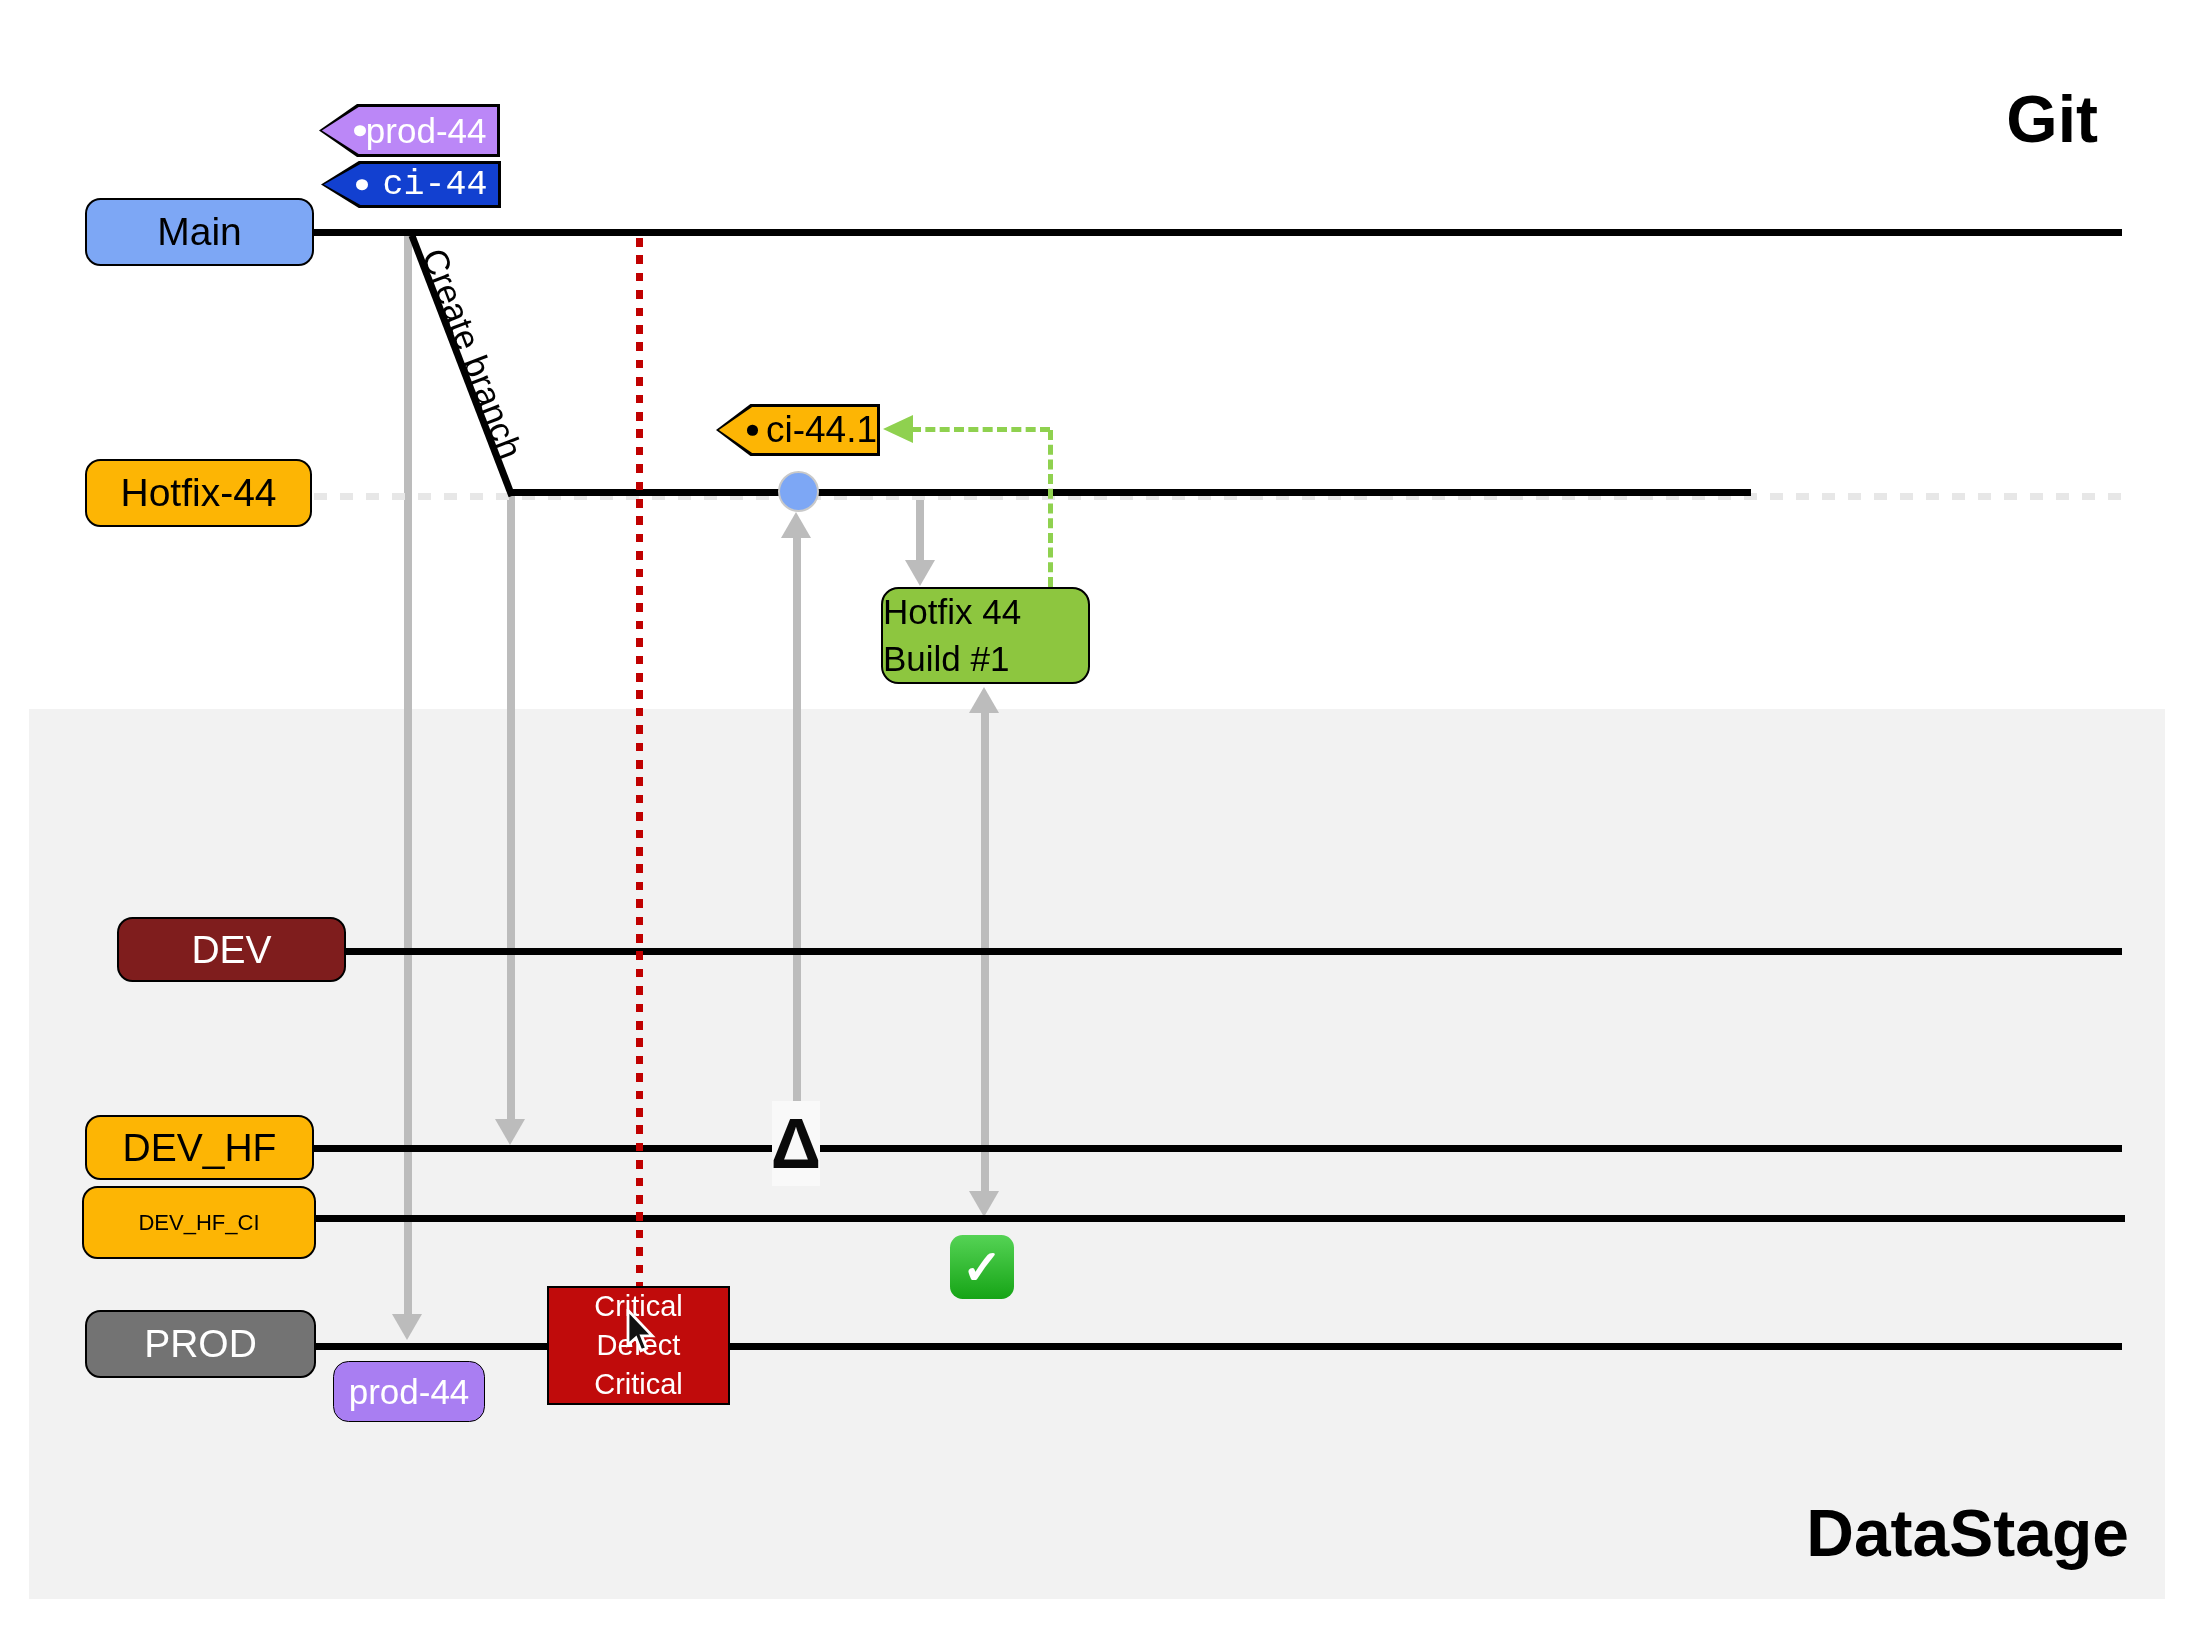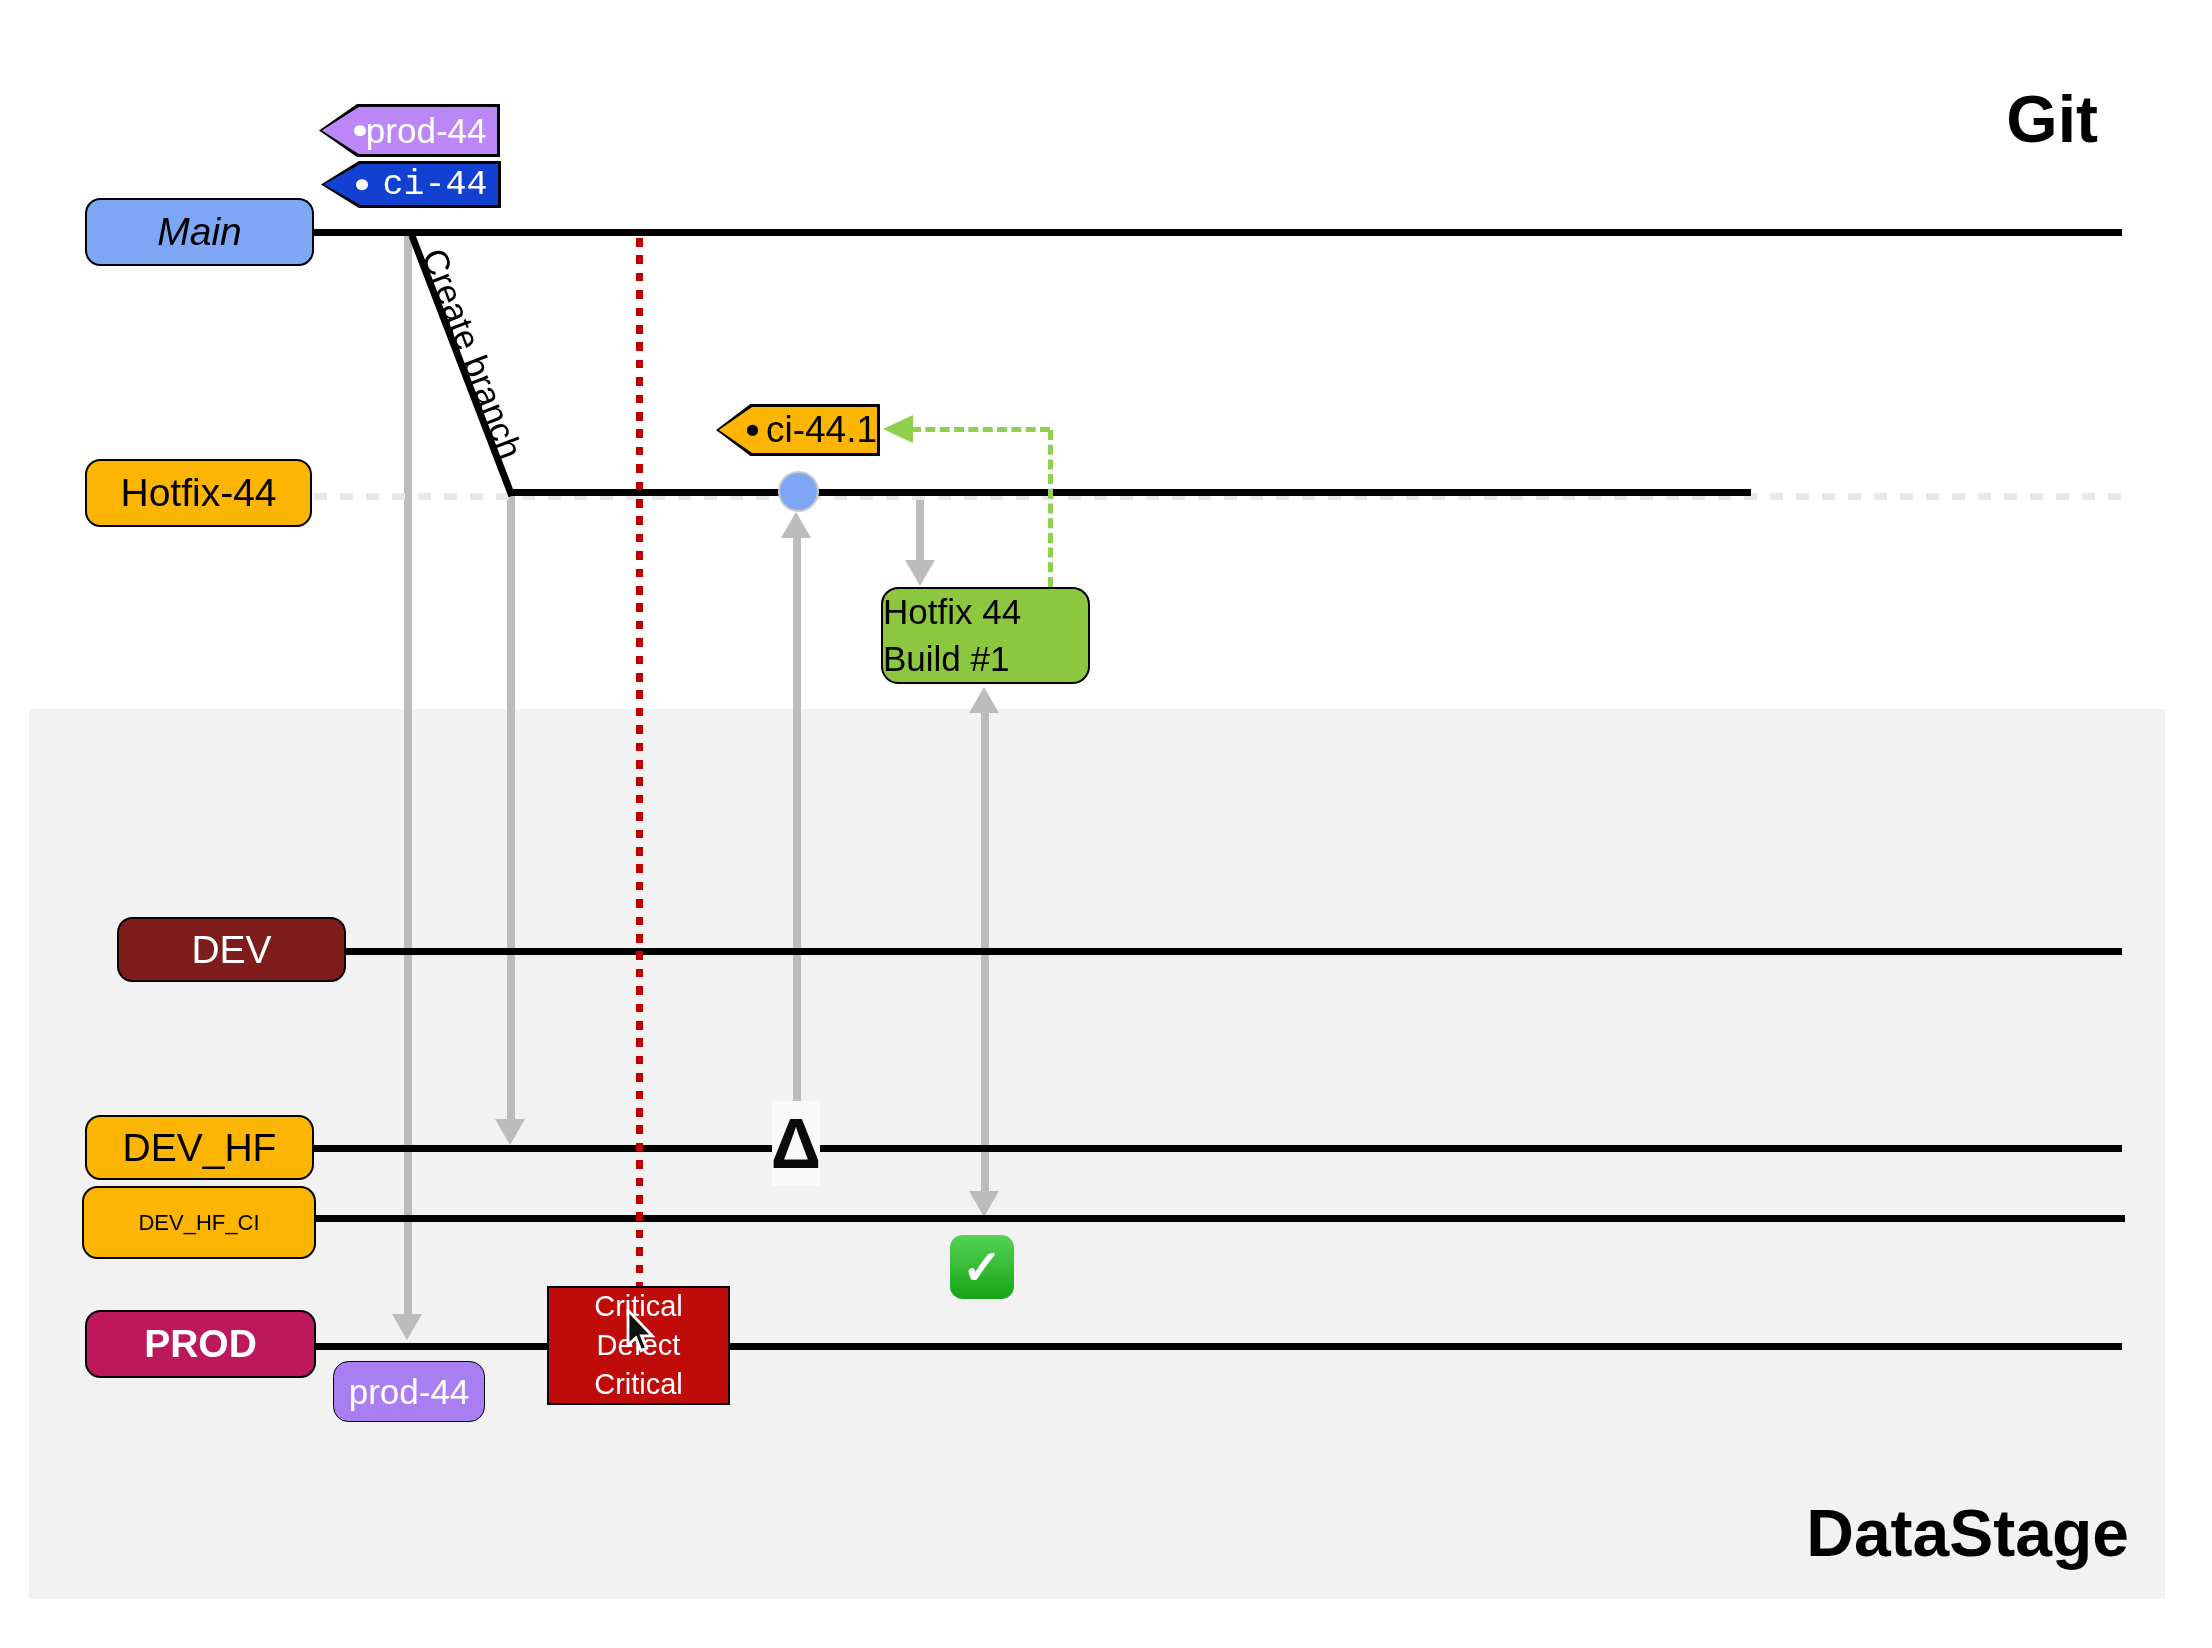--- a/index.html
+++ b/index.html
@@ -17,21 +17,21 @@
   
   .hline{height:6.8px;background:#000;z-index:2;}
   .dotline-light{height:6.8px;z-index:1;
     background:repeating-linear-gradient(90deg,#E7E7E7 0 12.6px,transparent 12.6px 26px);}
   
   .lbl{display:flex;align-items:center;justify-content:center;
     border:2.9px solid #000;border-radius:15.4px;font-size:39px;z-index:4;box-sizing:border-box;}
   .lbl-main{background:#7DA7F5;color:#000;}
   .lbl-orange{background:#FDB504;color:#000;}
   .lbl-blue{background:#7f1d1d;color:#fff;margin-left:32px;}
-  .lbl-purple{background:#be185d;color:#fff;font-weight:bold;}
+  .lbl-purple{background:#737373;color:#fff;}
   
   .tag{z-index:5;}
   .tag .shape{position:absolute;inset:0;background:#000;
     clip-path:polygon(21% 0,100% 0,100% 100%,21% 100%,0 50%);}
   .tag .fillc{position:absolute;inset:2.9px;
     clip-path:polygon(21% 0,100% 0,100% 100%,21% 100%,0 50%);}
   .tag .txt{position:absolute;inset:0;display:flex;align-items:center;
     justify-content:flex-end;padding-right:13.5px;font-size:35px;}
   .tag .dot{position:absolute;width:11.6px;height:11.6px;border-radius:50%;
     top:50%;transform:translateY(-50%);}
@@ -109,21 +109,21 @@
   </div>
 
   <div class="abs hline" style="left:314px;top:229px;width:1808px;"></div>
 
   <div class="abs diag" style="left:412px;top:232px;width:279px;transform:rotate(69deg);"></div>
   <div class="abs create-branch" style="left:451px;top:243px;">Create branch</div>
 
   <div class="abs dotline-light" style="left:314px;top:493px;width:1810px;"></div>
   <div class="abs hline" style="left:512px;top:489px;width:1239px;"></div>
 
-  <div class="abs lbl lbl-main" style="left:85px;top:198px;width:229px;height:68px;font-style:italic;">
+  <div class="abs lbl lbl-main" style="left:85px;top:198px;width:229px;height:68px;">
     <span>Main</span>
   </div>
 
   <div class="abs lbl lbl-orange" style="left:85px;top:459px;width:227px;height:68px;">
     <span>Hotfix-44</span>
   </div>
 
   <div class="abs tag" style="left:319px;top:104px;width:181px;height:53px;">
     <div class="shape"></div>
     <div class="fillc" style="background:#BB87F7;"></div>

